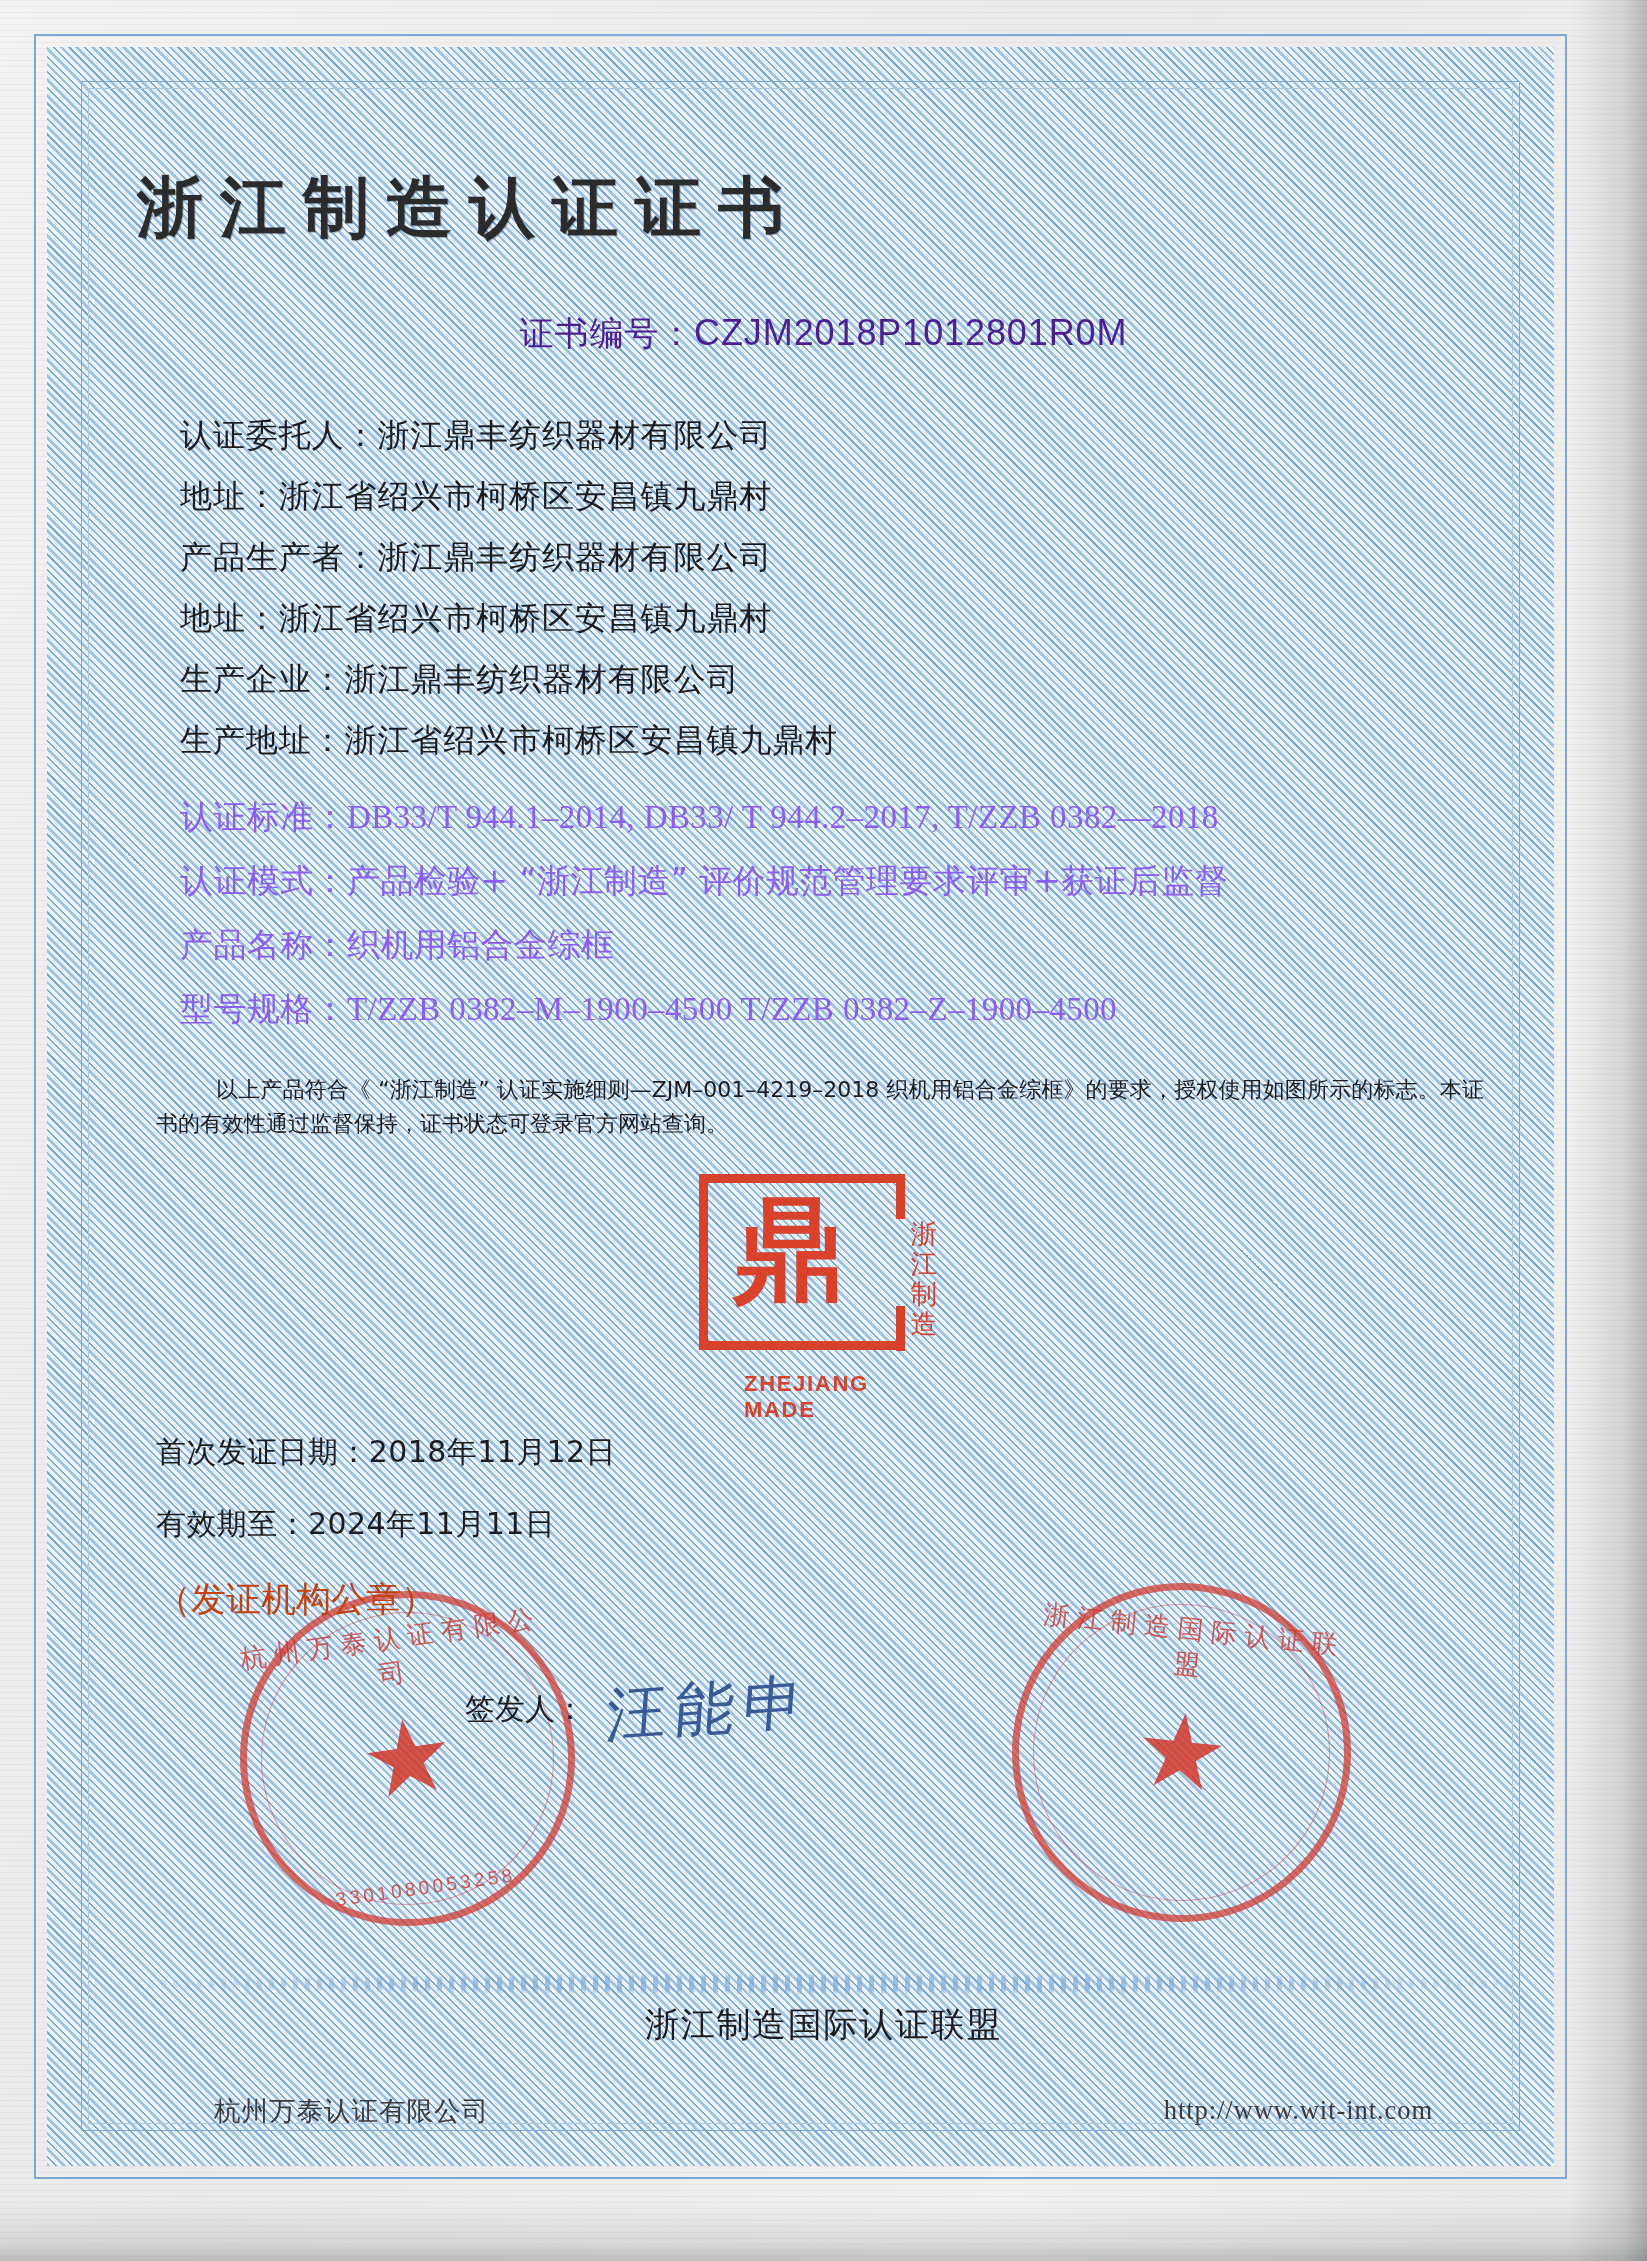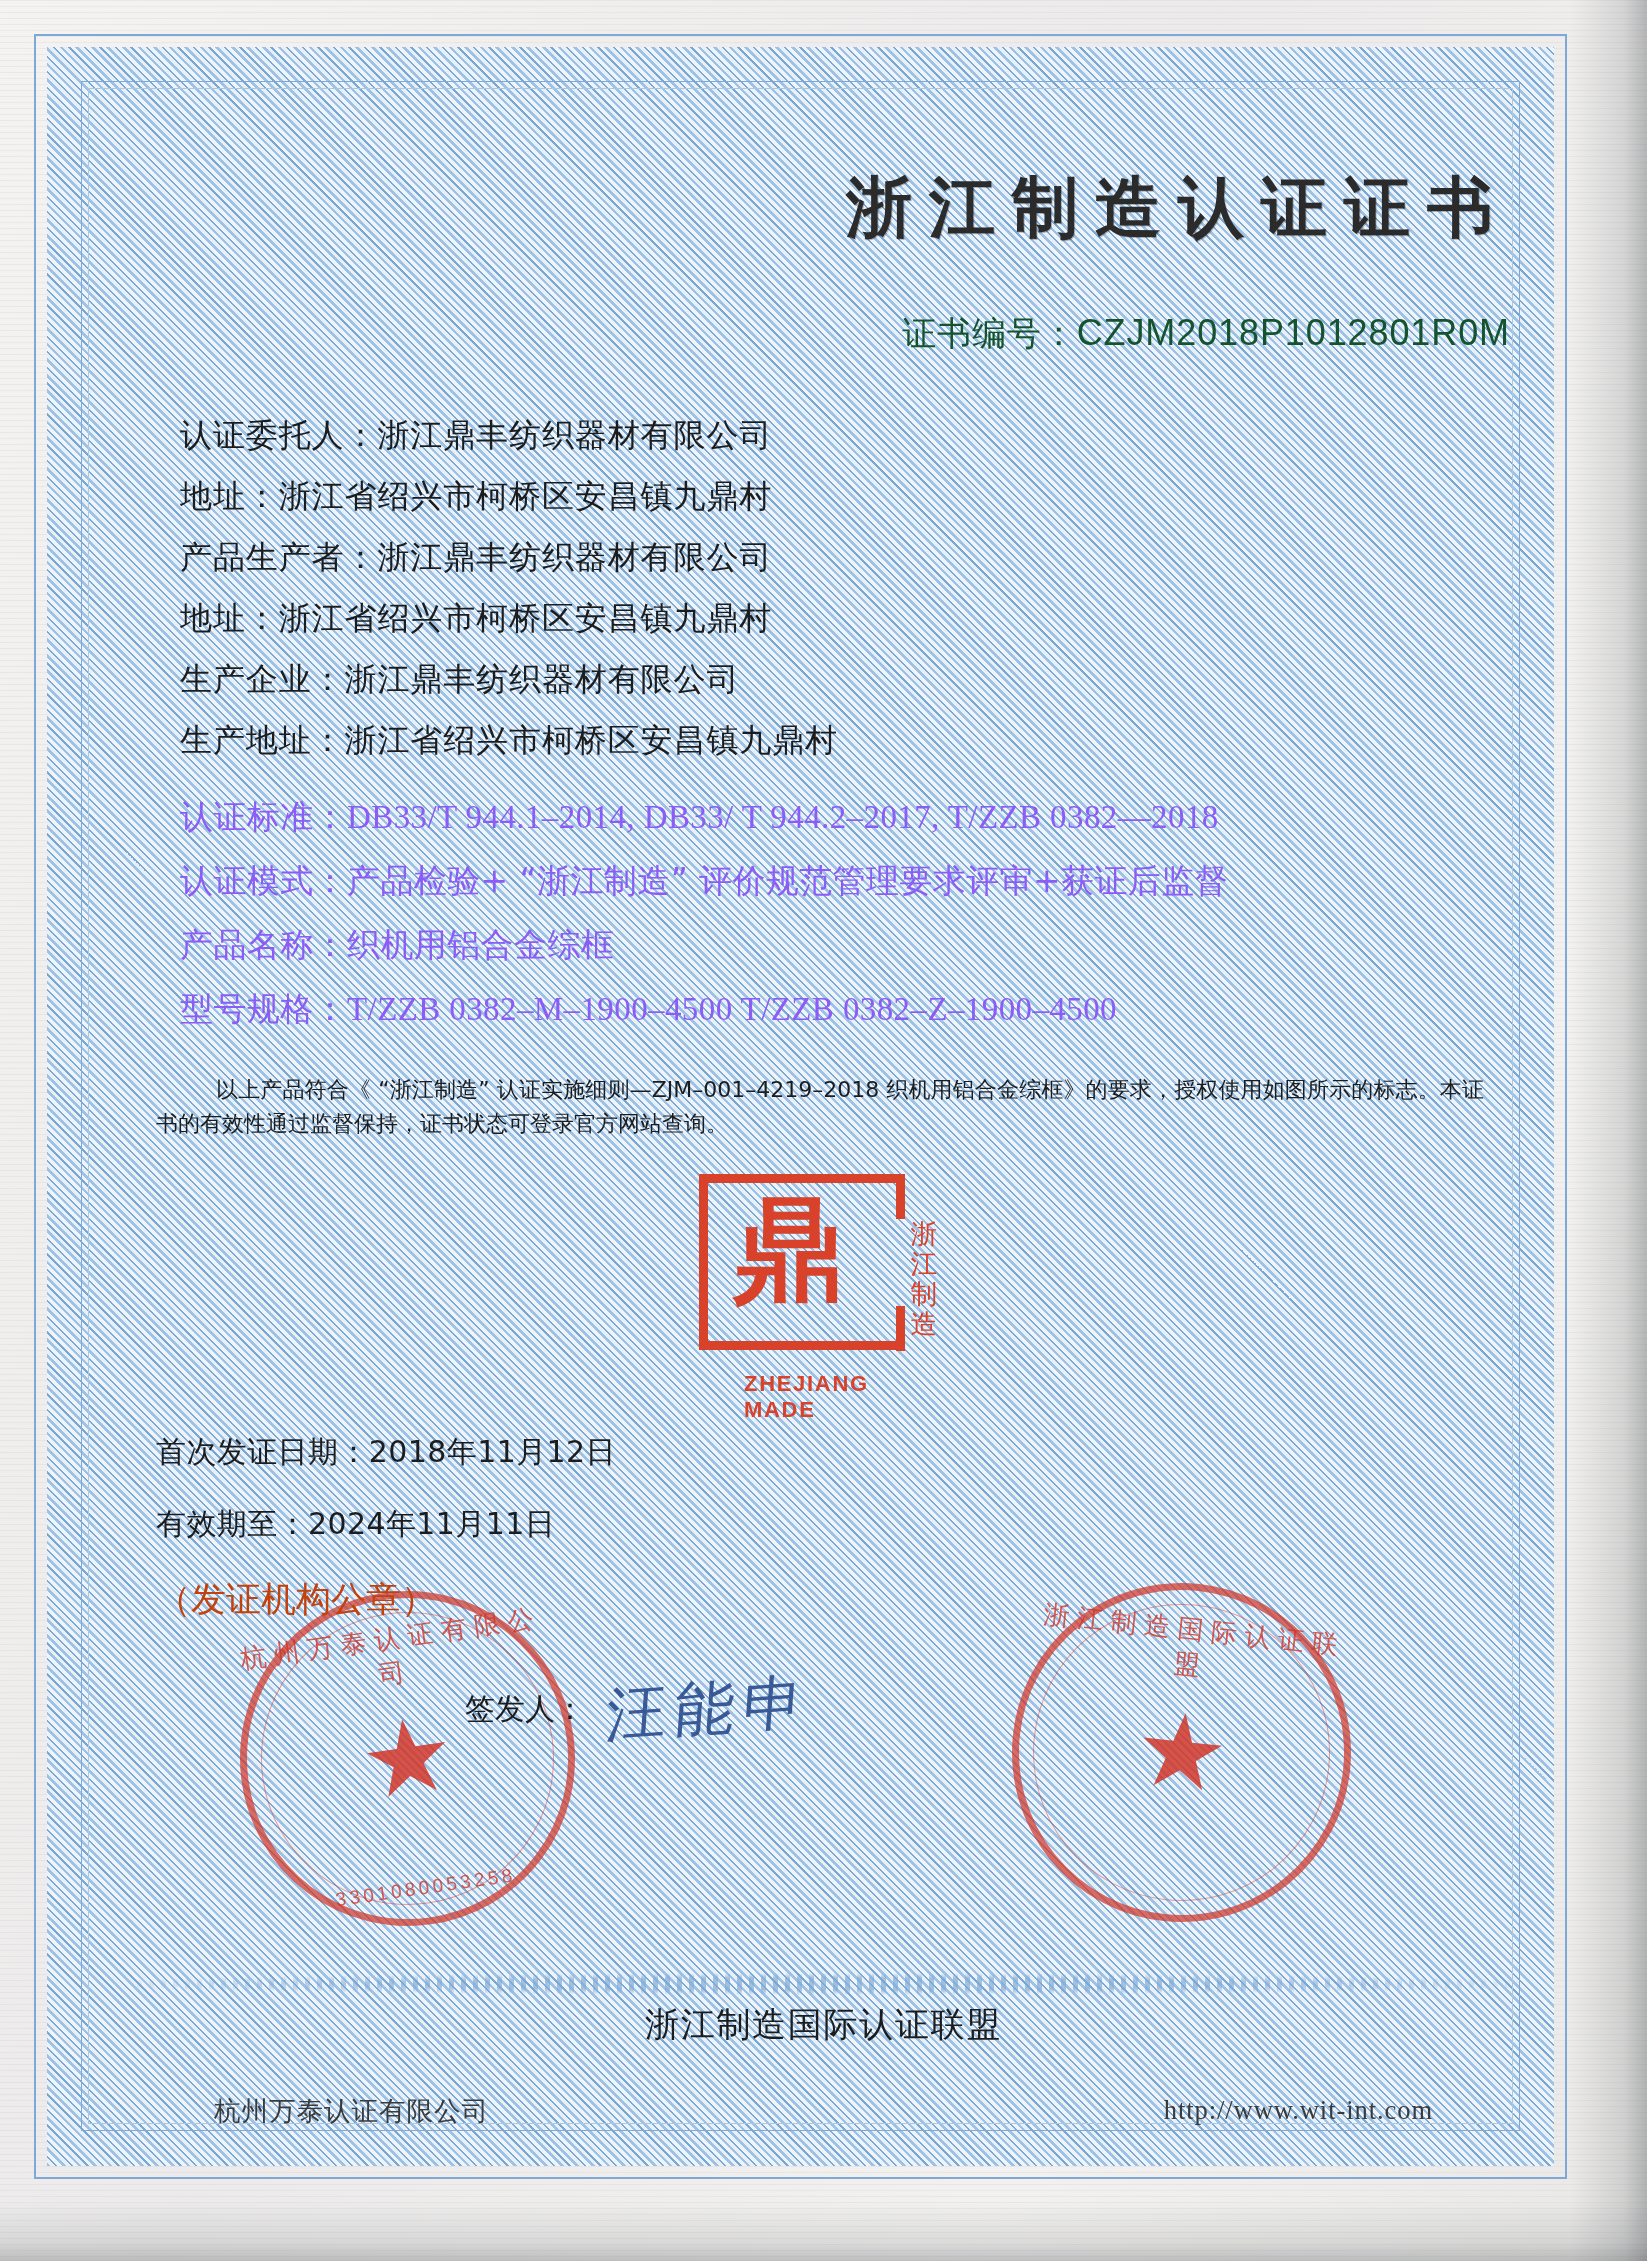--- a/index.html
+++ b/index.html
@@ -82,34 +82,34 @@
   }
 
   .content {
     position: absolute;
     left: 137px;
     top: 129px;
     width: 1373px;
   }
 
   .cert-title {
-    text-align: right;
+    text-align: left;
     font-family: "DejaVu Serif", serif;
     font-size: 66px;
     font-weight: bold;
     letter-spacing: 17px;
     color: #2b2b2b;
     margin-top: 34px;
     text-shadow: 0.9px 0.9px 0 rgba(0,0,0,0.25);
   }
 
   .cert-number {
-    text-align: right;
+    text-align: center;
     font-size: 36px;
-    color: #14532d;
+    color: #4c1d95;
     margin-top: 58px;
     letter-spacing: 0.9px;
     font-family: "Liberation Sans", sans-serif;
   }
   .cert-number .label {
     font-family: "DejaVu Sans", sans-serif;
     font-size: 34px;
   }
 
   .party-block {

